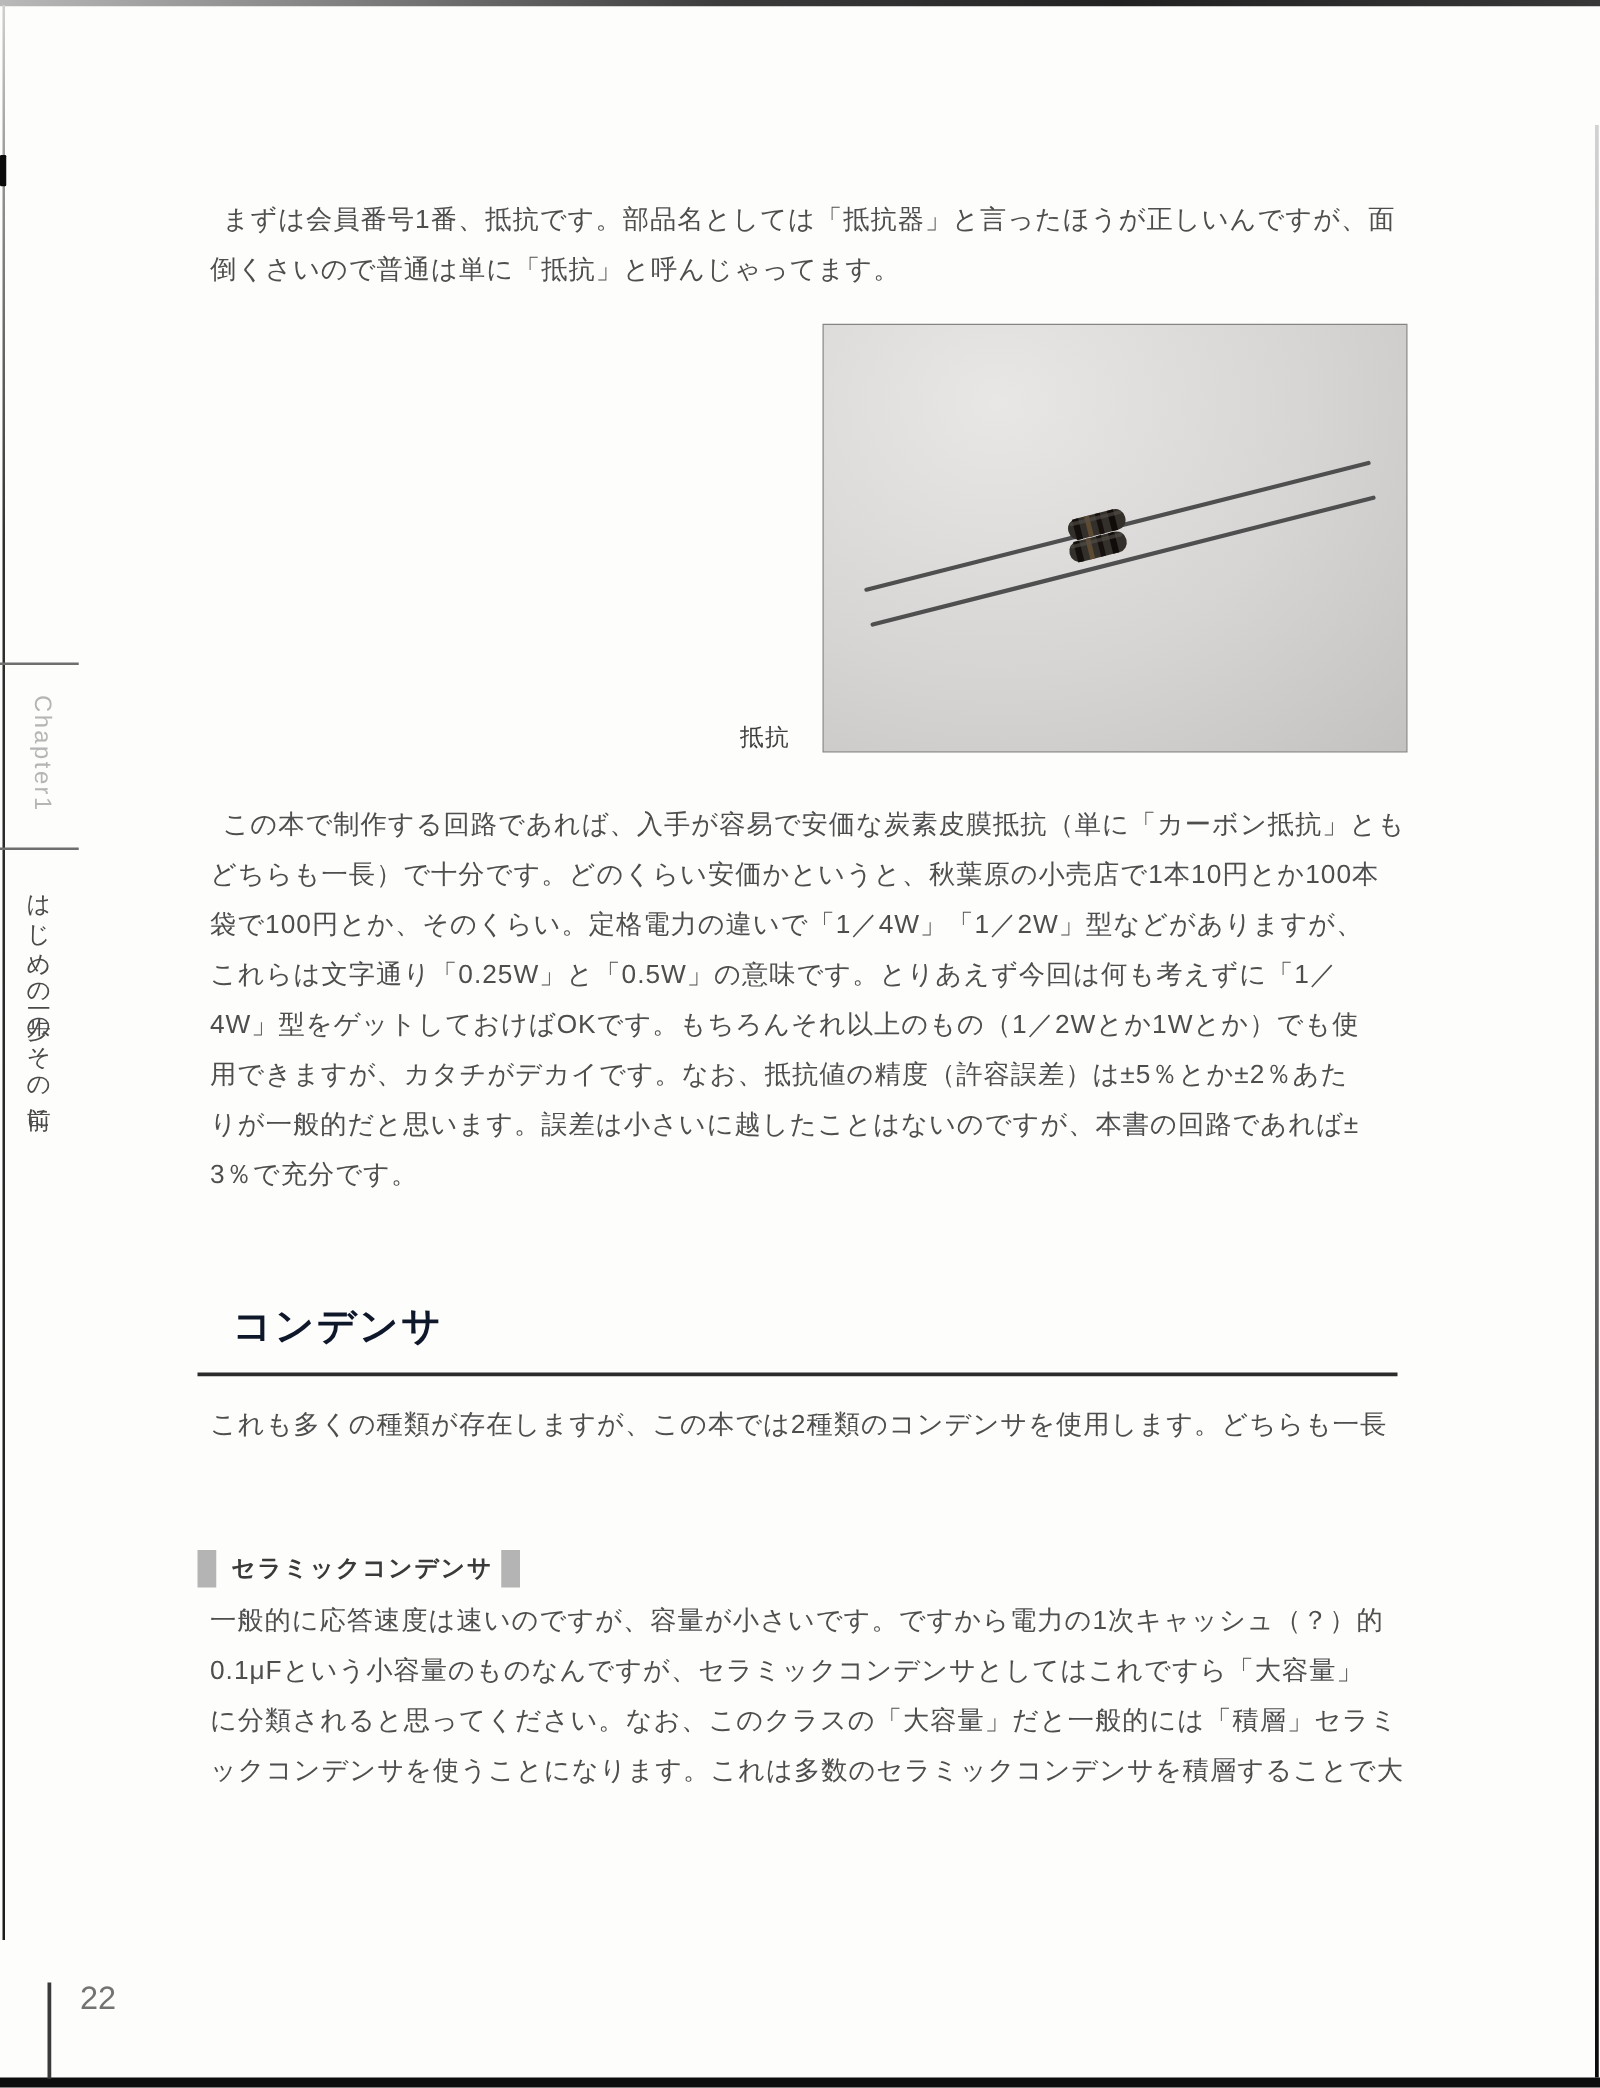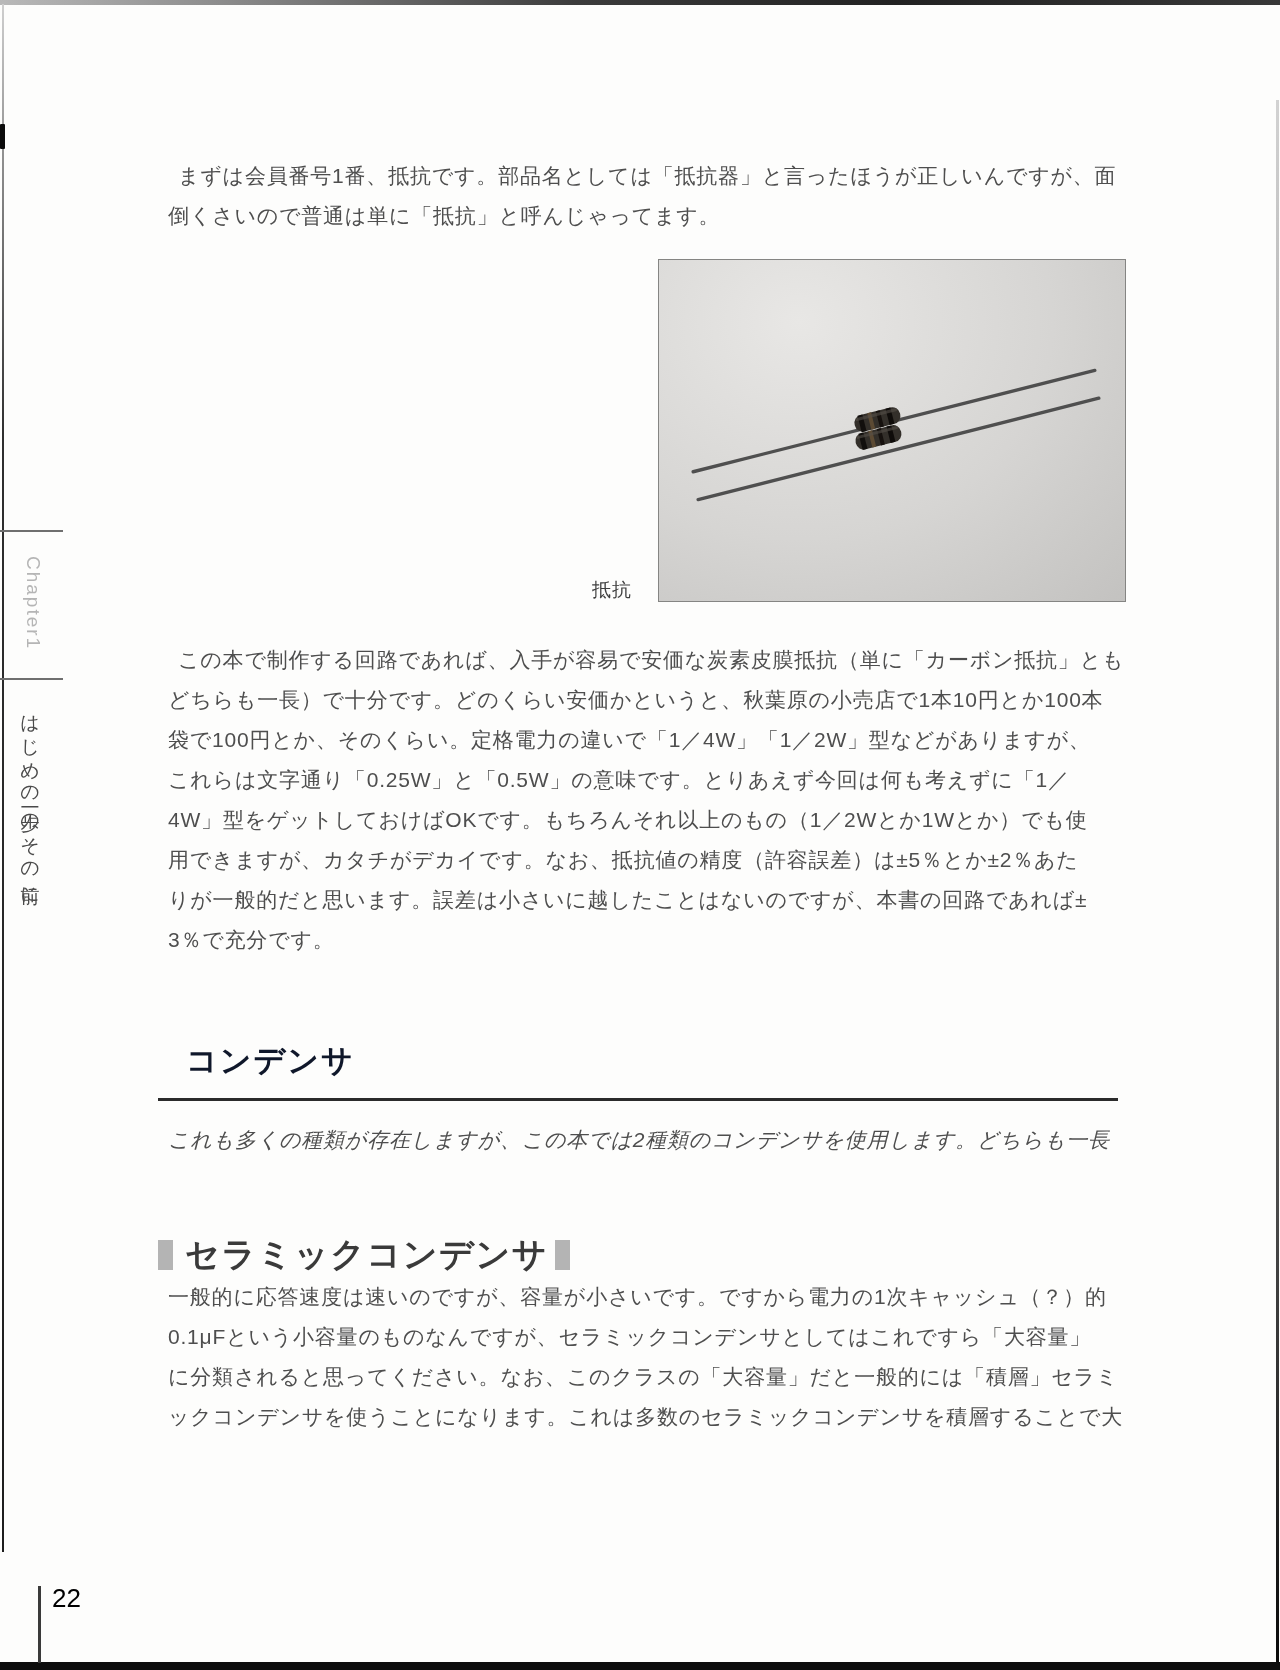--- a/index.html
+++ b/index.html
@@ -52,21 +52,21 @@
   
   .para{
     position:absolute;left:168px;width:952px;
     font-size:21px;line-height:40px;color:#4e4e4e;
     letter-spacing:0.8px;white-space:nowrap;
   }
   .para .tline{height:40px;}
   .indent-first .tline:first-child{text-indent:10px;}
   .p-intro{top:156px;}
   .p-resistor{top:640px;}
-  .p-cap-intro{top:1120px;font-style:italic;}
+  .p-cap-intro{top:1120px;}
   .p-ceramic{top:1277px;}
   
   .photo{
     position:absolute;left:658px;top:259px;width:468px;height:343px;
     background:radial-gradient(ellipse at 30% 18%,#e8e7e5 0%,#d6d5d3 55%,#c3c2c0 100%);
     border:1px solid #858583;
     box-sizing:border-box;
   }
   .photo svg{display:block;width:100%;height:100%;}
   .fig-caption{
@@ -83,29 +83,29 @@
   }
   
   .h3-row{
     position:absolute;left:158px;top:1239px;height:31px;
     display:flex;align-items:center;
   }
   .h3-marker{width:15px;height:30px;background:#b4b4b4;}
   .h3-marker.lead{margin-right:12px;}
   .h3-marker.tail{margin-left:7px;}
   .h3-text{
-    font-size:34px;font-weight:600;color:#3a3a3a;letter-spacing:1.5px;white-space:nowrap;
+    font-size:19px;font-weight:600;color:#3a3a3a;letter-spacing:1.5px;white-space:nowrap;
   }
   
   .pagenum-line{
     position:absolute;left:38px;top:1586px;width:3px;height:77px;background:#3a3a3a;
   }
   .pagenum{
-    position:absolute;left:52px;top:1583px;
-    font-size:26px;color:#000000;
+    position:absolute;left:64px;top:1583px;
+    font-size:26px;color:#737373;
   }
 </style>
 </head>
 <body>
 
 <div class="page">
 
   <div class="top-bar"></div>
   <div class="bottom-bar"></div>
   <div class="left-edge-line"></div>

